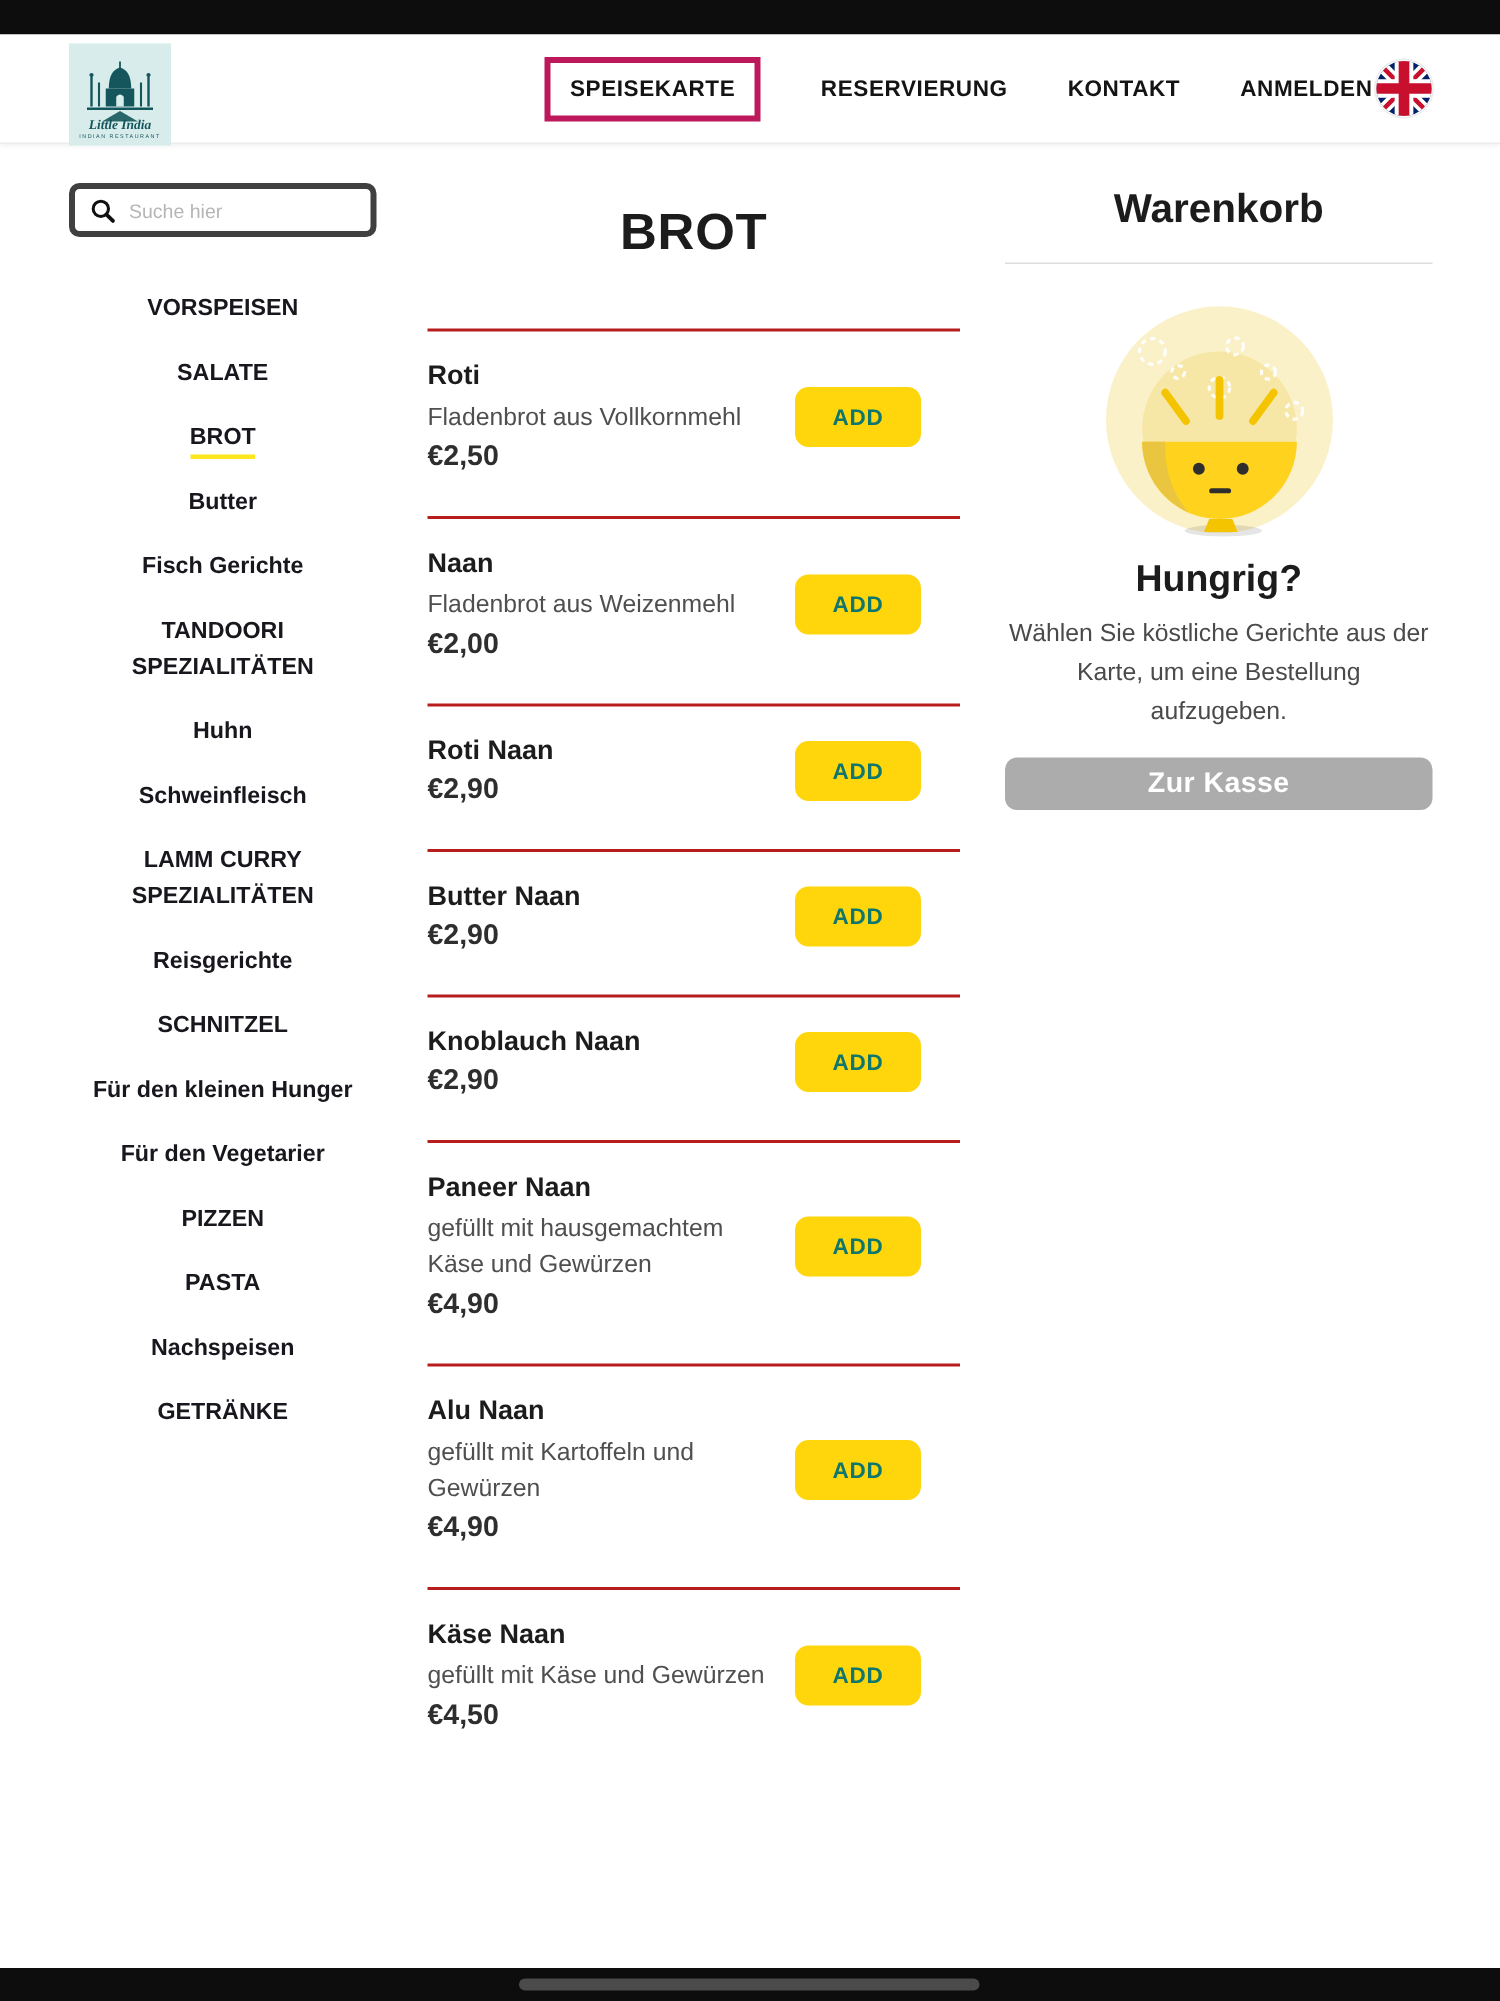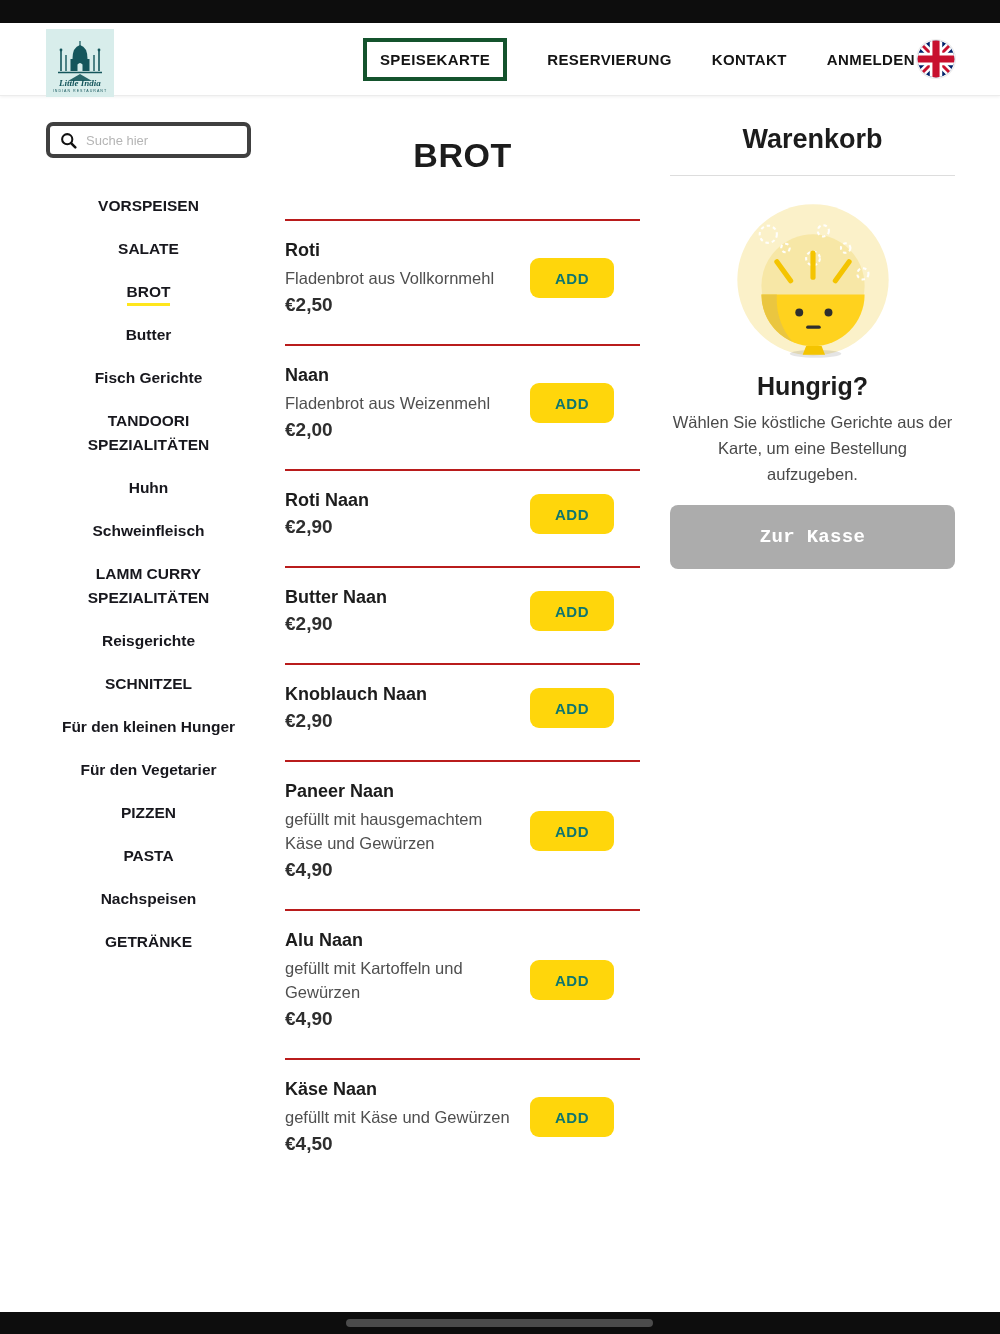--- a/index.html
+++ b/index.html
@@ -9,21 +9,21 @@
   .top-strip { height:23px; background:#0d0d0d; }
 
   
   .header { height:73px; background:#fff; display:flex; align-items:center;
     padding:0 45px 0 46px; border-bottom:1px solid #ececec;
     box-shadow:0 1px 3px rgba(0,0,0,.06); position:relative; z-index:5; }
   .logo-box { width:68px; height:68px; background:#d8edeb; margin-top:7px; flex:0 0 auto; }
   .nav { margin-left:auto; display:flex; align-items:center; gap:40px; }
   .nav-item { font-weight:700; font-size:15px; letter-spacing:.4px; color:#141414;
     cursor:pointer; white-space:nowrap; }
-  .nav-item.active { border:4px solid #14532d; padding:9px 13px; }
+  .nav-item.active { border:4px solid #be185d; padding:9px 13px; }
   .flag-btn { width:38px; height:38px; border-radius:50%; overflow:hidden; cursor:pointer;
     box-shadow:0 0 0 1px rgba(0,0,0,.08); flex:0 0 auto; margin-left:2px; }
 
   
   .content { display:flex; padding:26px 45px 0 46px; height:1216px; }
 
   
   .sidebar { width:205px; flex:0 0 auto; }
   .search-box { display:flex; align-items:center; width:205px; height:36px;
     border:4px solid #404040; border-radius:7px; background:#fff; padding:0 10px; }
@@ -52,23 +52,23 @@
     color:#0f766e; cursor:pointer; flex:0 0 auto; margin-right:26px; }
 
   
   .cart { width:285px; margin-left:auto; flex:0 0 auto; }
   .cart-title { text-align:center; font-size:27px; font-weight:800; margin:2px 0 20px; }
   .cart hr { border:none; border-top:1px solid #ddd; }
   .cart-illustration { display:block; margin:22px auto 6px; }
   .cart-empty-title { text-align:center; font-size:25px; font-weight:800; margin-top:0; }
   .cart-empty-text { text-align:center; font-size:16.5px; color:#4a4a4a;
     line-height:26px; margin-top:8px; padding:0 2px; }
-  .checkout-btn { display:block; width:100%; height:64px; margin-top:18px;
+  .checkout-btn { display:block; width:100%; height:35px; margin-top:18px;
     background:#acacac; color:#fff; border:none; border-radius:8px;
-    font-family:Liberation Mono, monospace; font-weight:700; font-size:19px; letter-spacing:.3px; cursor:default; }
+    font-family:Liberation Sans, sans-serif; font-weight:700; font-size:19px; letter-spacing:.3px; cursor:default; }
 
   
   .bottom-bar { position:fixed; left:0; bottom:0; width:1000px; height:22px;
     background:#0d0d0d; }
   .scroll-thumb { position:absolute; left:346px; top:7px; width:307px; height:8px;
     border-radius:4px; background:#4b4b4b; cursor:grab; }
 </style>
 </head>
 <body>
 

